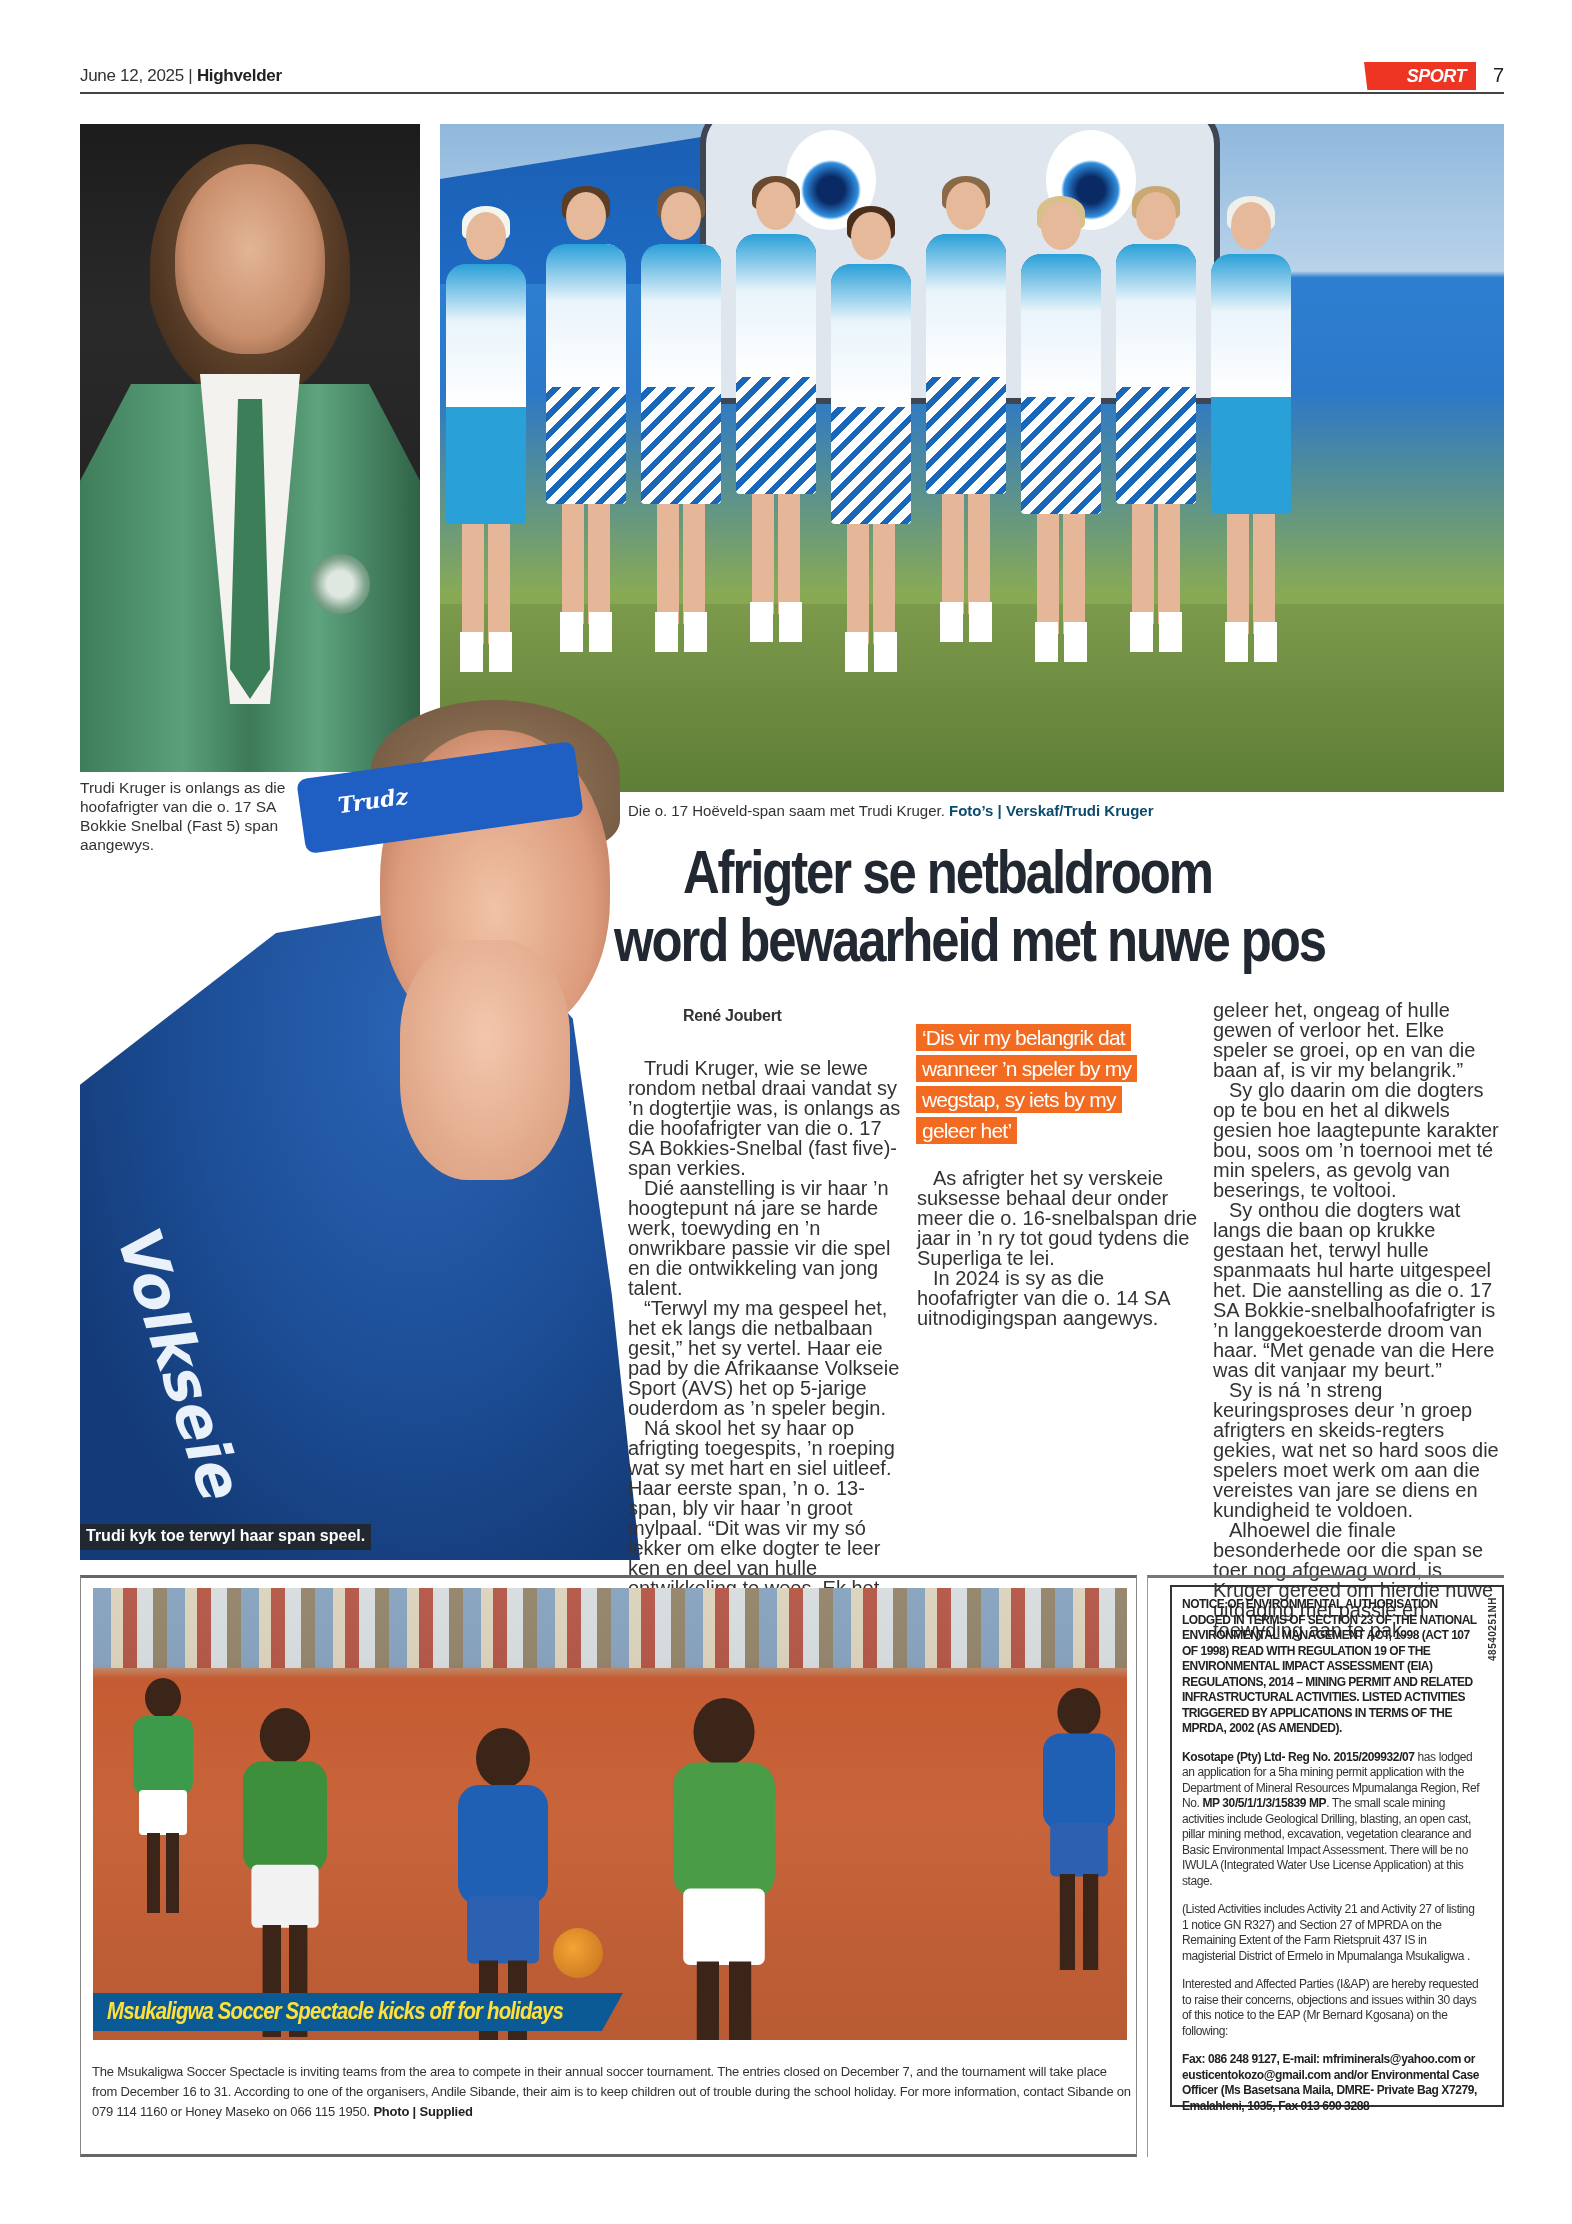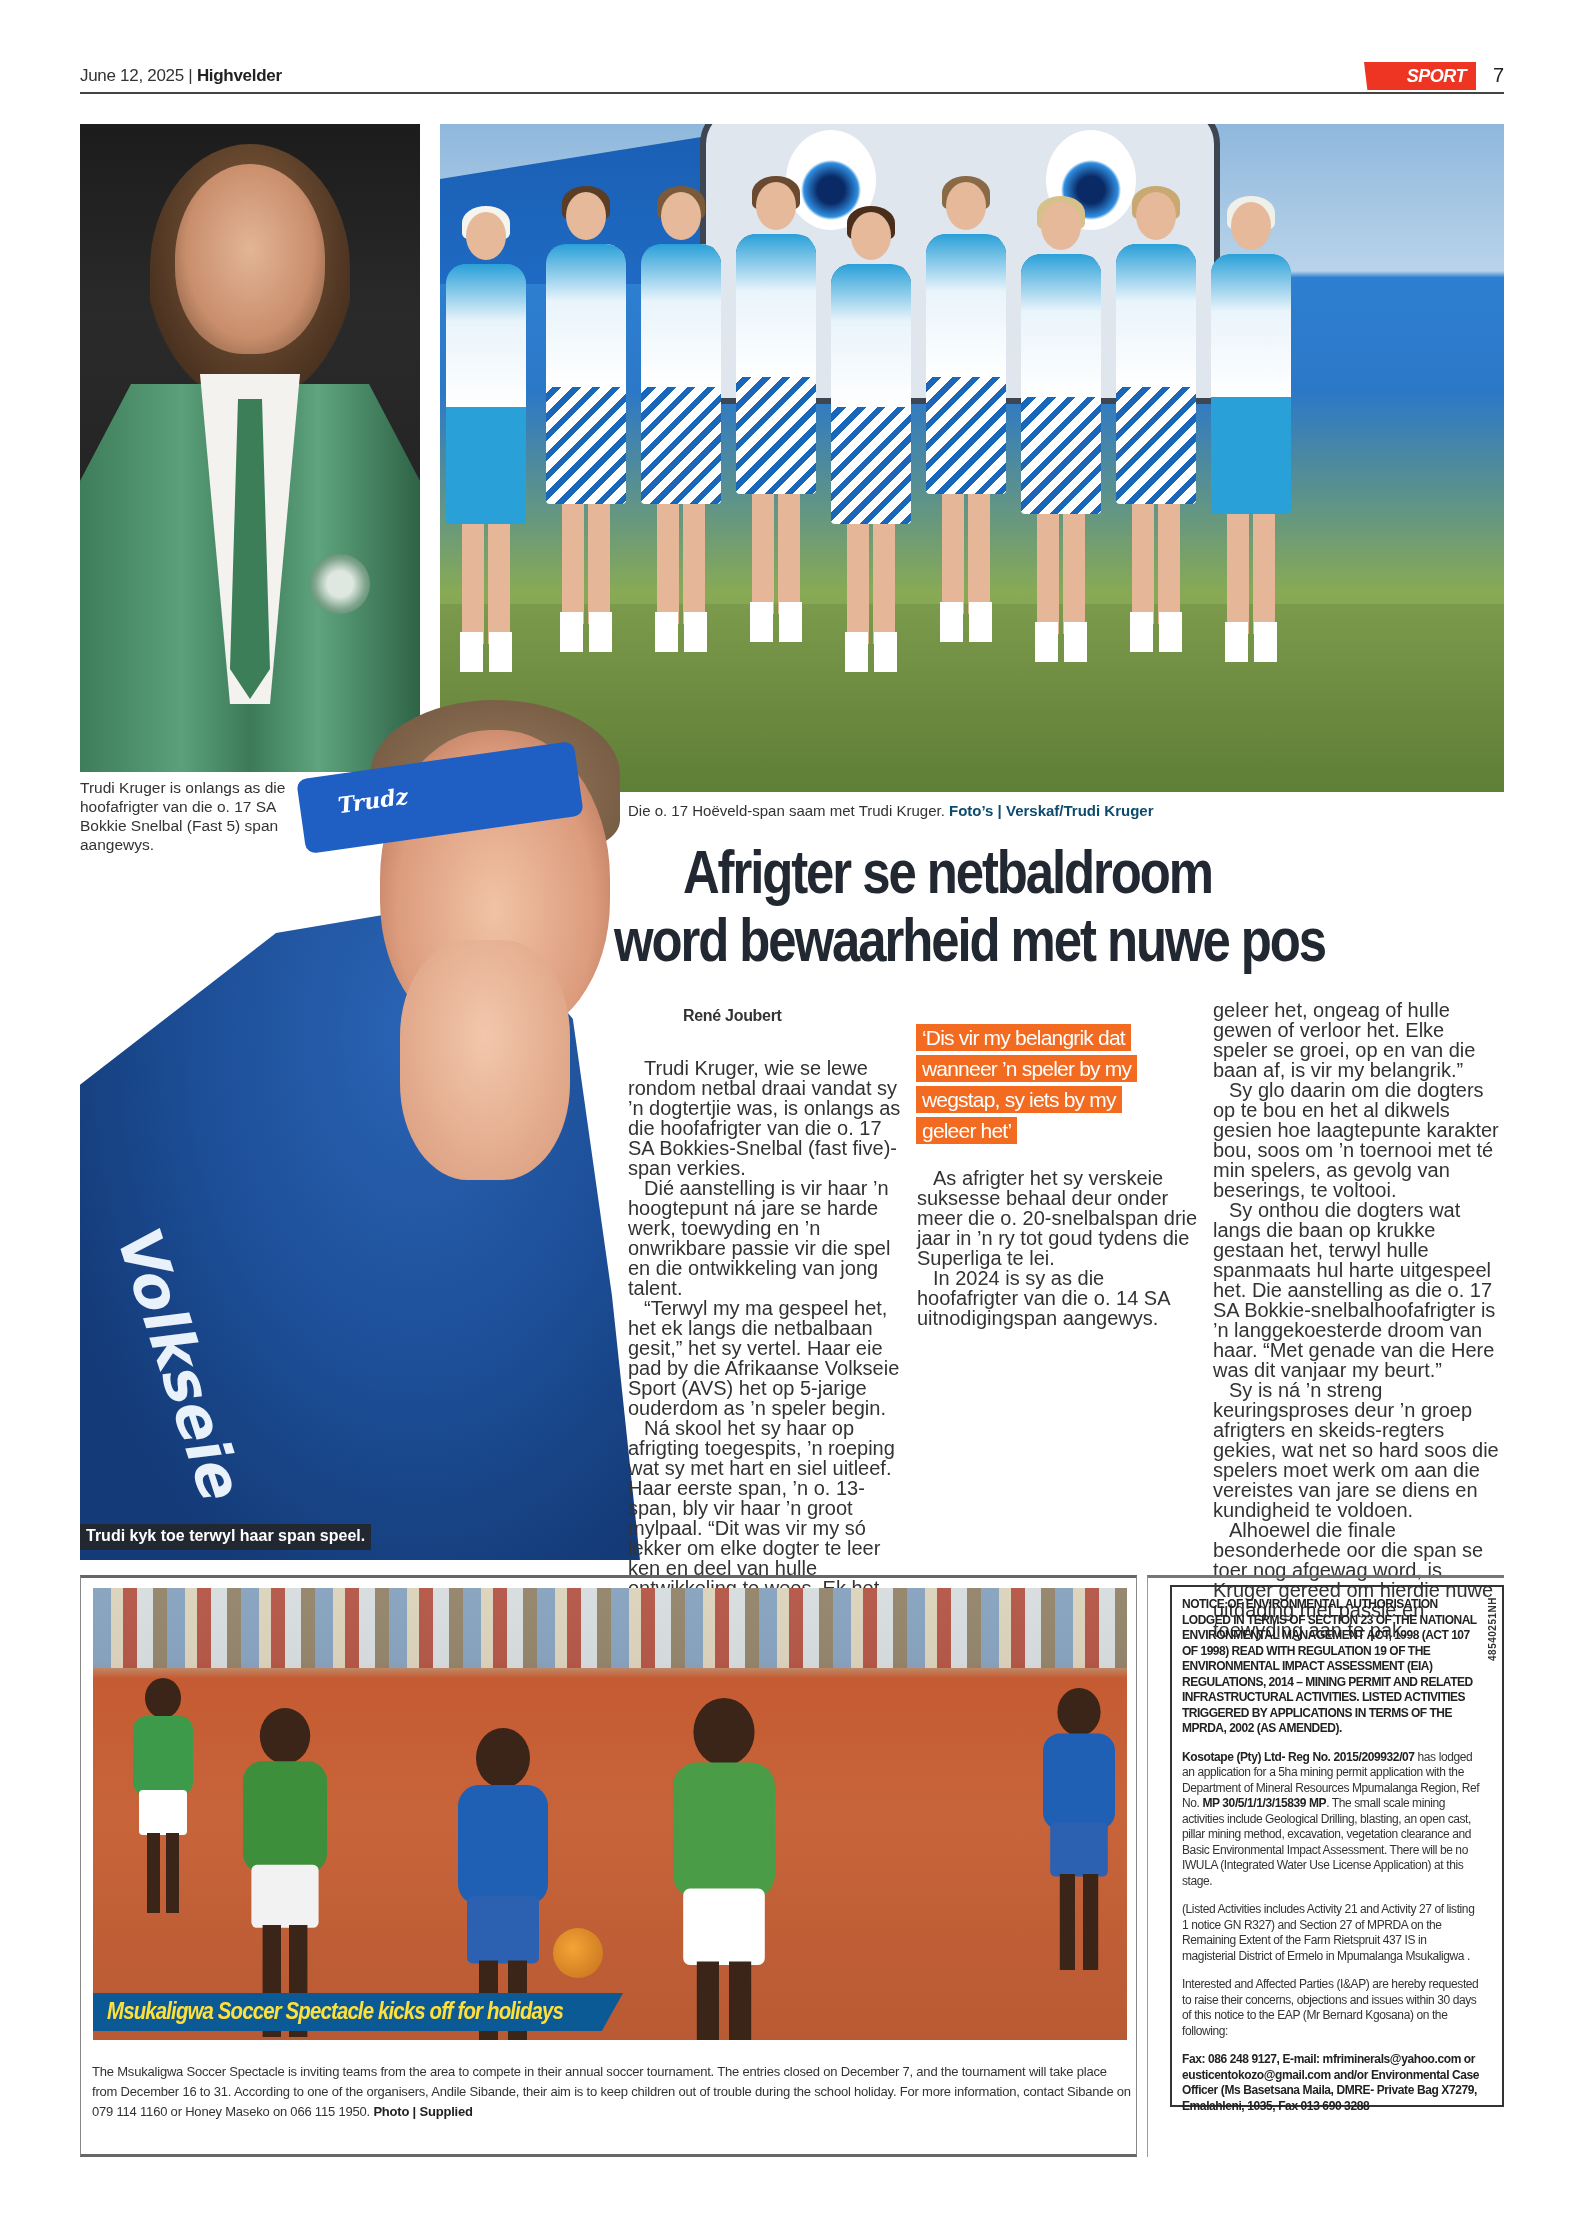--- a/index.html
+++ b/index.html
@@ -227,21 +227,21 @@
   <p>Dié aanstelling is vir haar ’n hoogtepunt ná jare se harde werk, toewyding en ’n onwrikbare passie vir die spel en die ontwikkeling van jong talent.</p>
   <p>“Terwyl my ma gespeel het, het ek langs die netbalbaan gesit,” het sy vertel. Haar eie pad by die Afrikaanse Volkseie Sport (AVS) het op 5-jarige ouderdom as ’n speler begin.</p>
   <p>Ná skool het sy haar op afrigting toegespits, ’n roeping wat sy met hart en siel uitleef. Haar eerste span, ’n o. 13-span, bly vir haar ’n groot mylpaal. “Dit was vir my só lekker om elke dogter te leer ken en deel van hulle ontwikkeling te wees. Ek het baie by daardie spannetjie geleer.”</p>
 </div>
 
 <div class="pullquote">
   <span>‘Dis vir my belangrik dat wanneer ’n speler by my wegstap, sy iets by my geleer het’</span>
 </div>
 
 <div class="col col-2">
-  <p>As afrigter het sy verskeie suksesse behaal deur onder meer die o. 20-snelbalspan drie jaar in ’n ry tot goud tydens die Superliga te lei.</p>
+  <p>As afrigter het sy verskeie suksesse behaal deur onder meer die o. 16-snelbalspan drie jaar in ’n ry tot goud tydens die Superliga te lei.</p>
   <p>In 2024 is sy as die hoofafrigter van die o. 14 SA uitnodigingspan aangewys.</p>
 </div>
 
 <div class="col col-3">
   <p style="text-indent:0">geleer het, ongeag of hulle gewen of verloor het. Elke speler se groei, op en van die baan af, is vir my belangrik.”</p>
   <p>Sy glo daarin om die dogters op te bou en het al dikwels gesien hoe laagtepunte karakter bou, soos om ’n toernooi met té min spelers, as gevolg van beserings, te voltooi.</p>
   <p>Sy onthou die dogters wat langs die baan op krukke gestaan het, terwyl hulle spanmaats hul harte uitgespeel het. Die aanstelling as die o. 17 SA Bokkie-snelbalhoofafrigter is ’n langgekoesterde droom van haar. “Met genade van die Here was dit vanjaar my beurt.”</p>
   <p>Sy is ná ’n streng keuringsproses deur ’n groep afrigters en skeids-regters gekies, wat net so hard soos die spelers moet werk om aan die vereistes van jare se diens en kundigheid te voldoen.</p>
   <p>Alhoewel die finale besonderhede oor die span se toer nog afgewag word, is Kruger gereed om hierdie nuwe uitdaging met passie en toewyding aan te pak.</p>
 </div>

